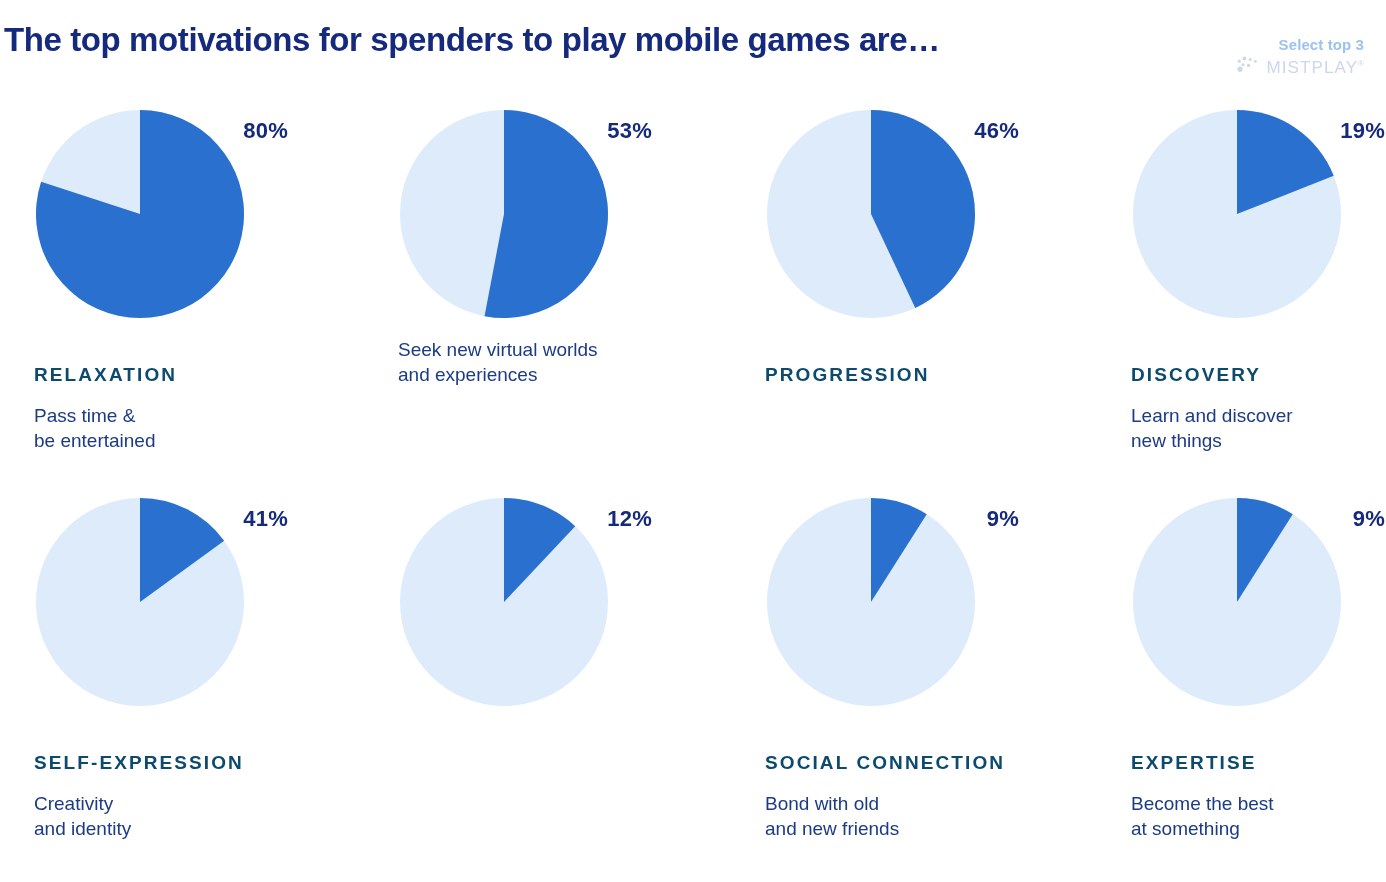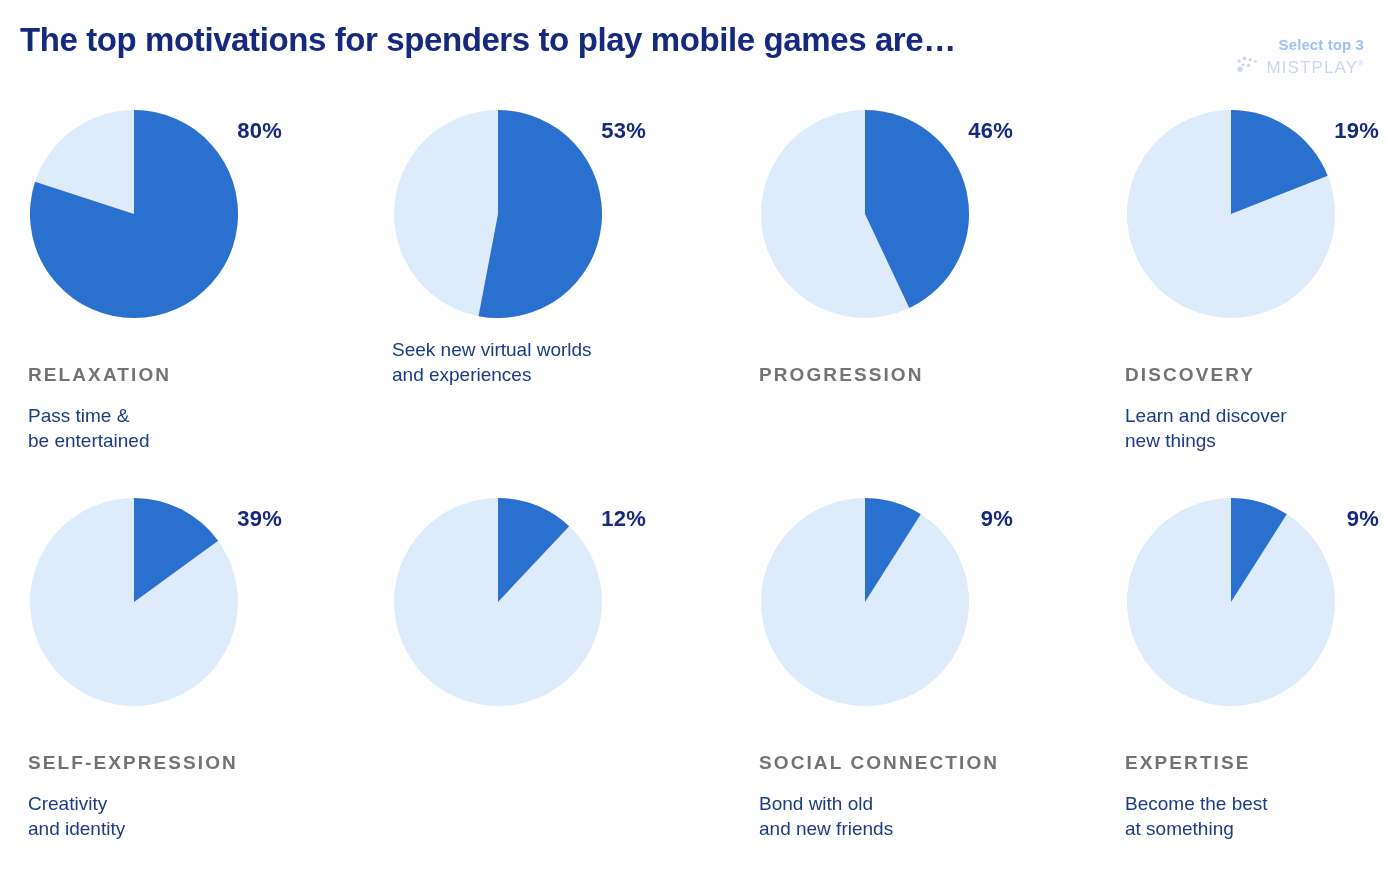--- a/index.html
+++ b/index.html
@@ -8,21 +8,21 @@
     background:#ffffff;
     font-family:"Liberation Sans", sans-serif;
     overflow:hidden;
     position:relative;
   }
   #page{position:relative;width:1386px;height:882px;}
 
   
   .header{position:absolute;left:0;top:0;width:1386px;height:108px;}
   .title{
-    position:absolute;left:20px;top:18px;
+    position:absolute;left:4px;top:18px;
     font-size:33px;font-weight:700;color:#15297d;
     letter-spacing:-0.4px;white-space:nowrap;
     line-height:44px;
   }
   .select-top{
     position:absolute;right:22px;top:36px;
     font-size:15px;font-weight:700;color:#9cc2f2;
     letter-spacing:0.1px;white-space:nowrap;
     text-align:center;
   }
@@ -32,33 +32,33 @@
   }
   .logo-dots{width:26px;height:22px;margin-right:5px;flex:none;}
   .logo-word{
     font-size:17px;font-weight:400;color:#ccd7ec;
     letter-spacing:1.1px;line-height:22px;white-space:nowrap;
     font-family:"Liberation Sans", sans-serif;
   }
   .logo-reg{font-size:8px;vertical-align:super;letter-spacing:0;}
 
   
-  .grid{position:absolute;left:4px;top:108px;width:1217px;height:774px;text-decoration:underline;}
+  .grid{position:absolute;left:10px;top:108px;width:1217px;height:774px;text-decoration:underline;}
   .cell{position:absolute;width:340px;}
   .pie-wrap{position:relative;width:212px;height:212px;margin-left:0;}
   .pie-svg{display:block;width:212px;height:212px;}
   .pct{
     position:absolute;
     top:10px;
     font-size:22px;font-weight:700;color:#15297d;
     letter-spacing:0.2px;white-space:nowrap;
     text-align:right;
   }
   .cat{
-    font-size:19px;font-weight:700;color:#737373;
+    font-size:19px;font-weight:700;color:#0c4a6e;
     letter-spacing:2.1px;white-space:nowrap;
     margin-top:44px;
   }
   .desc{
     font-size:19px;font-weight:400;color:#1b3b86;
     line-height:25px;margin-top:17px;white-space:pre-line;
   }
 </style>
 </head>
 <body>
@@ -127,21 +127,21 @@
         <div class="cat">DISCOVERY</div>
         <div class="desc">Learn and discover
 new things</div>
       </div>
       <div class="cell" style="left: 24px; top: 388px;">
         <div class="pie-wrap">
           <svg class="pie-svg" viewBox="0 0 212 212">
             <circle cx="106" cy="106" r="104" fill="#ddebfb"></circle>
             <path d="M 106 106 L 106 2 A 104 104 0 0 1 190.138 44.870 Z" fill="#2a70ce"></path>
           </svg>
-          <div class="pct" style="left: 150px; width: 104px;">39%</div>
+          <div class="pct" style="left: 150px; width: 104px;">41%</div>
         </div>
         <div class="cat">SELF-EXPRESSION</div>
         <div class="desc">Creativity
 and identity</div>
       </div>
       <div class="cell" style="left: 388px; top: 388px;">
         <div class="pie-wrap">
           <svg class="pie-svg" viewBox="0 0 212 212">
             <circle cx="106" cy="106" r="104" fill="#ddebfb"></circle>
             <path d="M 106 106 L 106 2 A 104 104 0 0 1 177.193 30.187 Z" fill="#2a70ce"></path>

